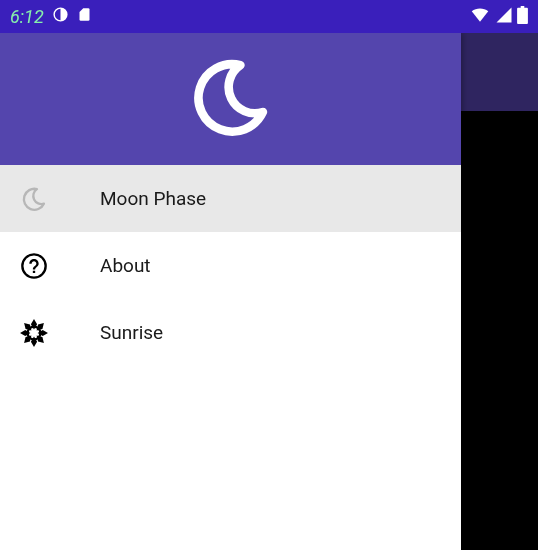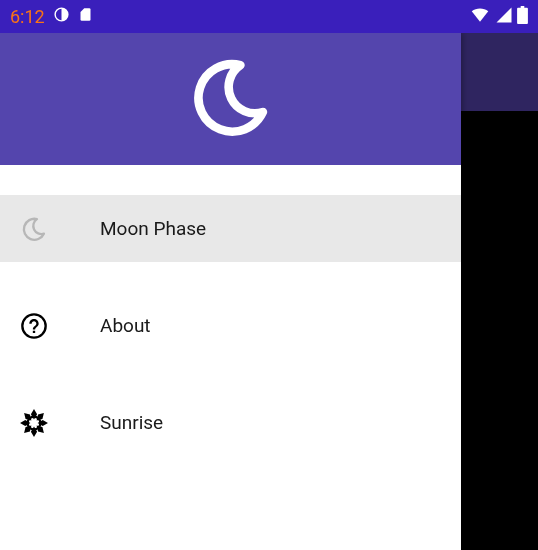--- a/index.html
+++ b/index.html
@@ -8,28 +8,29 @@
       height: 550px;
       font-family: Roboto, Arial, sans-serif;
       background: #000;
       position: relative;
       overflow: hidden;
     }
     .status-bar {
       width: 538px;
       height: 33px;
       background: #3a1fbb;
-      color: #f97316;
+      color: #86efac;
       display: flex;
       align-items: center;
       justify-content: space-between;
       padding: 0 10px;
       font-size: 18px;
       position: relative;
       z-index: 10;
+      font-style: italic;
     }
     .status-left { display: flex; align-items: center; gap: 8px; }
     .status-right { display: flex; align-items: center; gap: 4px; }
     .secondary-bar {
       position: absolute;
       top: 33px;
       left: 0;
       width: 538px;
       height: 78px;
       background: #2f2560;
@@ -54,21 +55,20 @@
       align-items: center;
       justify-content: center;
     }
     .menu-item {
       height: 67px;
       display: flex;
       align-items: center;
       padding-left: 19px;
       gap: 51px;
       cursor: pointer;
-      margin-top: 30px;
     }
     .menu-item.selected {
       background: #e8e8e8;
     }
     .menu-icon {
       width: 30px;
       height: 30px;
       display: flex;
       align-items: center;
       justify-content: center;

